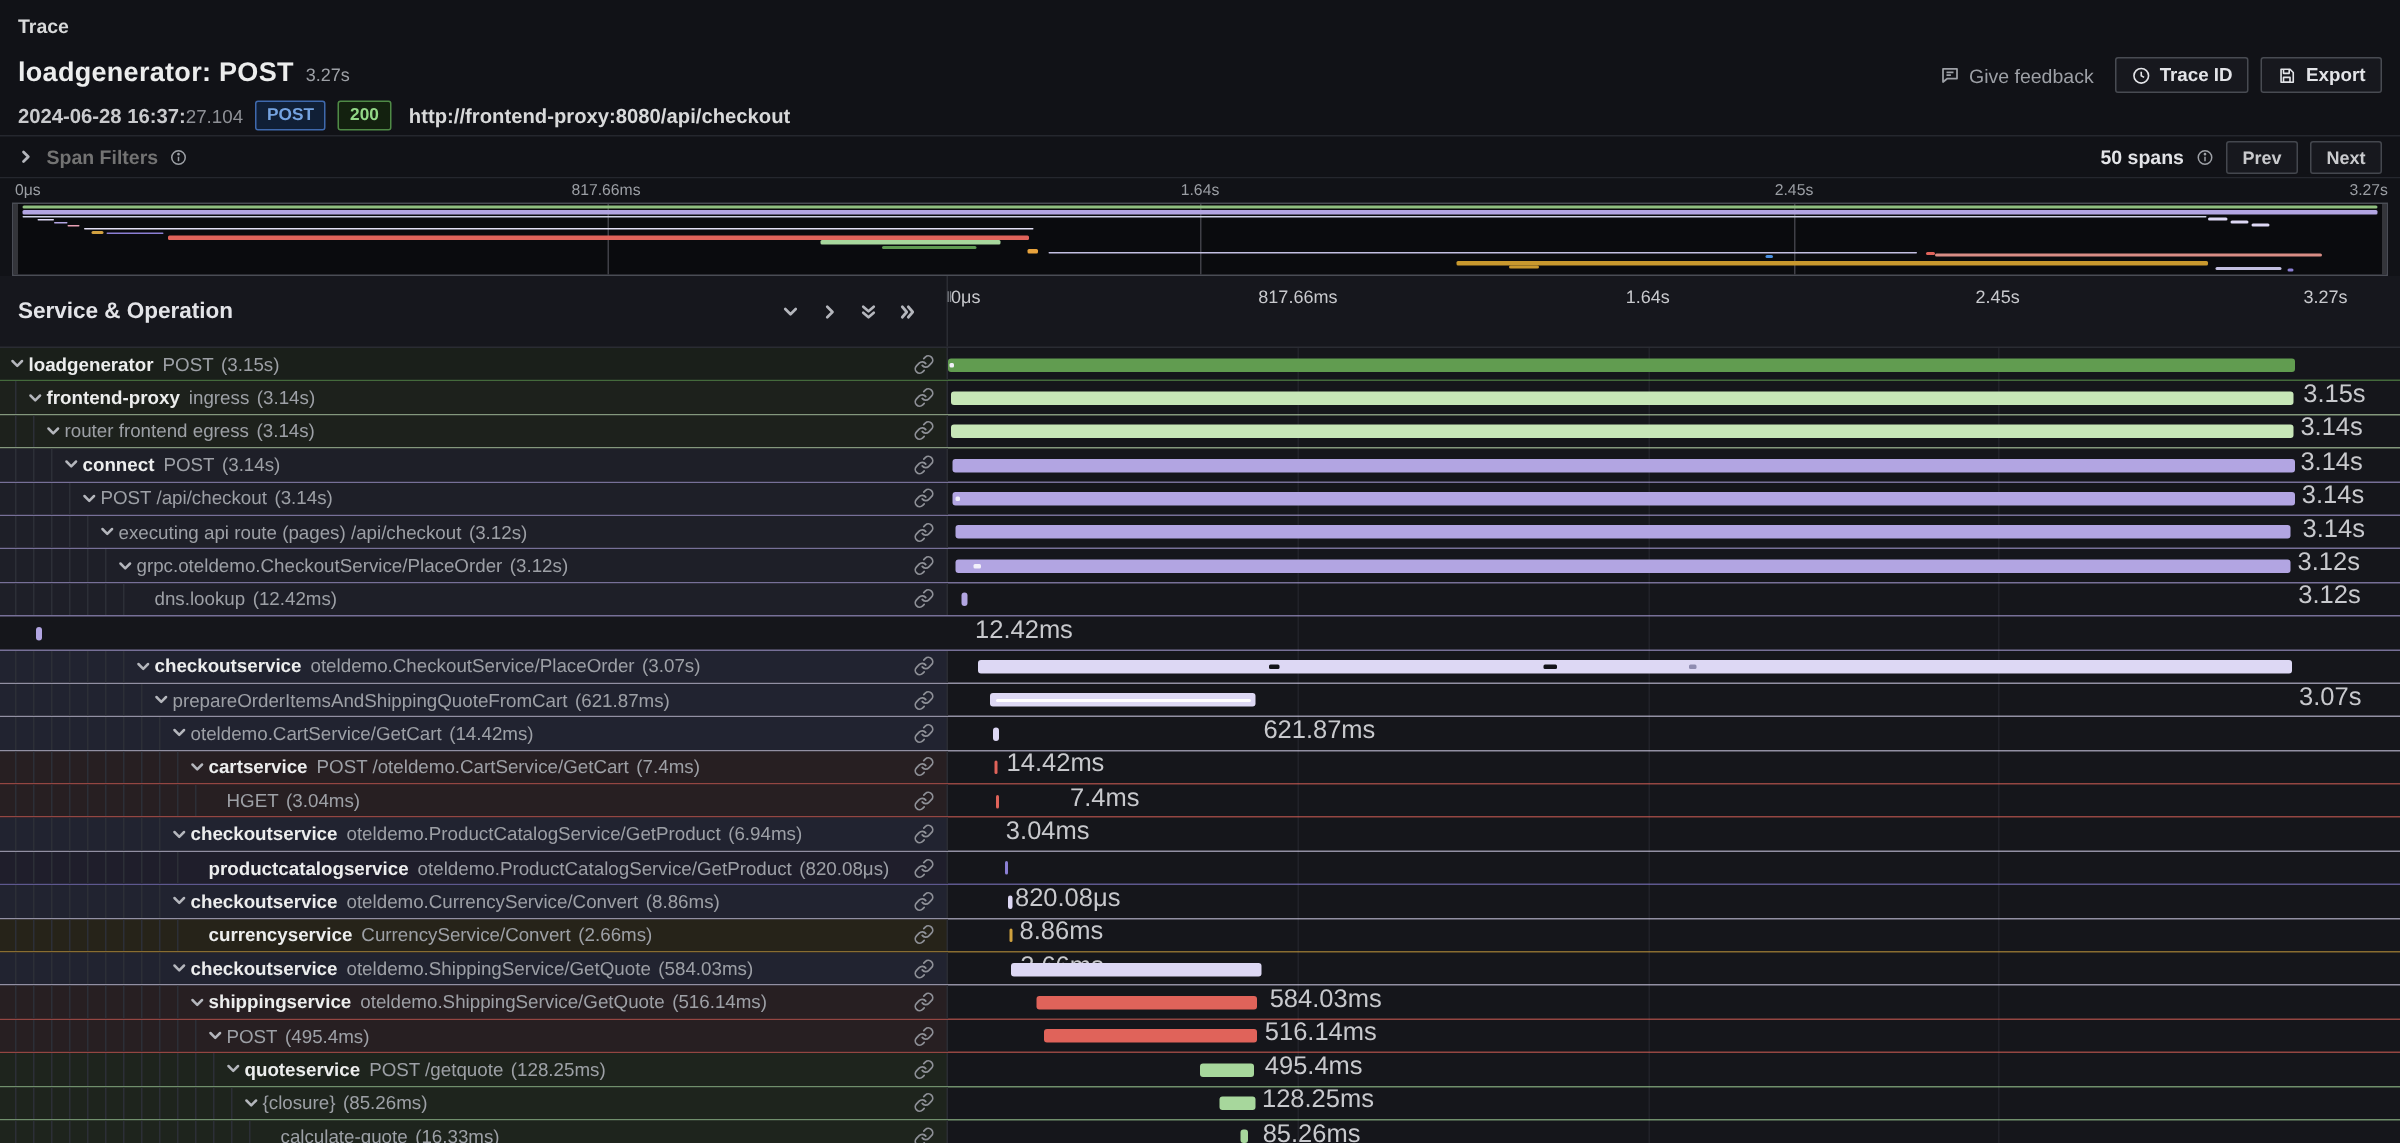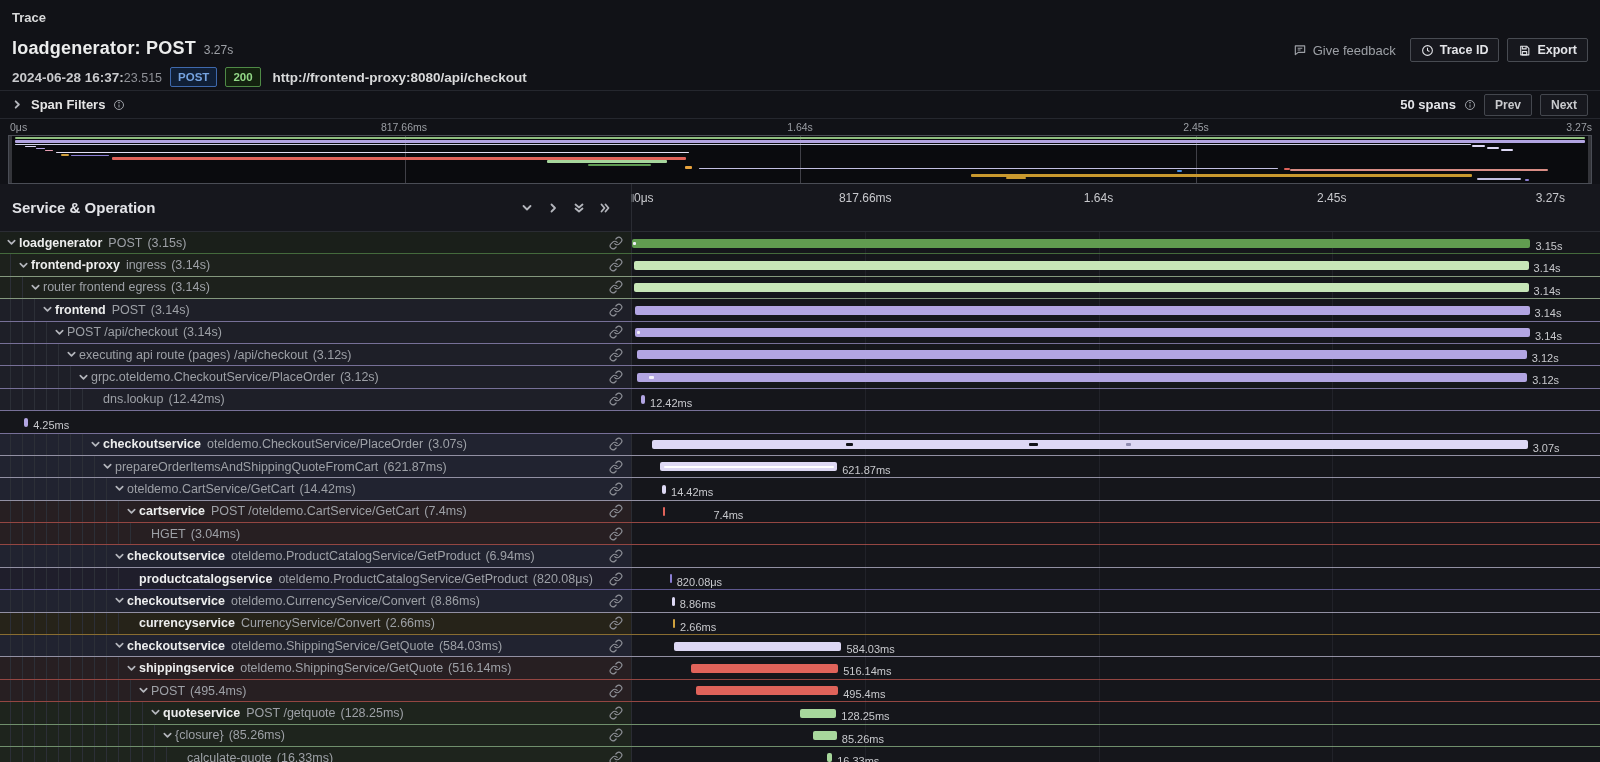--- a/index.html
+++ b/index.html
@@ -27,21 +27,21 @@
   .url { font-size:13.5px; font-weight:700; color:#d8d9da; margin-left:4px; }
   .hdr-actions { position:absolute; top:38px; right:12px; display:flex; align-items:center; gap:8px; }
   .ghost-btn { display:flex; align-items:center; gap:6px; color:#9da0a6; font-size:13px; font-weight:500; cursor:pointer; margin-right:6px; }
   .btn { display:flex; align-items:center; gap:6px; font-size:12.5px; font-weight:600; color:#e3e4e8;
          background:#17181e; border:1px solid #484b52; border-radius:2px; padding:4px 10px; cursor:pointer; }
 
   
   .filters { height:29px; border-top:1px solid #25272e; border-bottom:1px solid #25272e;
              display:flex; align-items:center; padding:0 12px; background:#111217; }
   .filters-left { display:flex; align-items:center; gap:8px; }
-  .filters-label { font-size:13px; font-weight:700; color:#e5e5e5; }
+  .filters-label { font-size:13px; font-weight:700; color:#737373; }
   .filters-right { margin-left:auto; display:flex; align-items:center; gap:8px; }
   .span-count { font-size:13px; font-weight:700; color:#e3e4e8; }
   .mini-btn { font-size:12px; font-weight:600; color:#c9cacd; background:#17181e; border:1px solid #44474e;
               border-radius:2px; padding:3px 10px; cursor:pointer; }
   .ico { color:#9da0a6; }
 
   
   .minimap { background:#111217; }
   .mm-labels { height:16px; position:relative; margin:0 8px; }
   .mm-labels span { position:absolute; top:2px; font-size:10.5px; color:#9b9ea4; }
@@ -72,34 +72,34 @@
   .guide { position:absolute; top:0; bottom:0; width:1px; background:#2c2f37; }
   .chev { width:13px; flex:0 0 13px; display:flex; align-items:center; }
   .svc { font-size:12.5px; font-weight:700; color:#eceded; margin-right:6px; white-space:nowrap; }
   .op  { font-size:12.5px; color:#9da0a6; white-space:nowrap; }
   .durp{ font-size:12.5px; color:#9da0a6; margin-left:5px; white-space:nowrap; }
   .linkico { margin-left:auto; padding-right:8px; color:#8e9097; flex:0 0 auto; }
   .row-right { flex:1; position:relative; }
   .track { position:absolute; left:0; right:35px; top:0; bottom:0; }
   .bar { position:absolute; top:6.5px; height:9px; border-radius:2px; min-width:2px; }
   .mark { position:absolute; border-radius:1px; }
-  .bar-label { position:absolute; top:8px; font-size:11px; color:#c8c9cd; padding-left:5px; white-space:nowrap; }
+  .bar-label { position:absolute; top:21px; font-size:17px; color:#c8c9cd; padding-left:5px; white-space:nowrap; }
 </style>
 </head>
 <body>
 
 <div class="hdr">
   <div class="panel-title">Trace</div>
   <div class="title-row">
     <span class="trace-title">loadgenerator: POST</span>
     <span class="trace-dur">3.27s</span>
   </div>
   <div class="sub-row">
     <span class="ts-main">
-      <span>2024-06-28 16:37:</span><span class="ts-frac">23.515</span>
+      <span>2024-06-28 16:37:</span><span class="ts-frac">27.104</span>
     </span>
     <span class="badge badge-method">POST</span>
     <span class="badge badge-status">200</span>
     <span class="url">http://frontend-proxy:8080/api/checkout</span>
   </div>
   <div class="hdr-actions">
     <span class="ghost-btn">
       <span class="ico">
         <svg width="14" height="14" viewBox="0 0 24 24" fill="none" stroke="currentColor" stroke-width="2">
             <path d="M4 5h16v11H9l-5 4V5z" stroke-linejoin="round"></path>
@@ -332,21 +332,21 @@
   <div class="row" style="border-bottom: 1px solid rgba(178, 165, 226, 0.627);">
     <div class="row-left" style="background: rgb(30, 31, 40); padding-left: 42px;">
           <span class="guide" style="left: 34px;"></span>
           <span class="guide" style="left: 22px;"></span>
           <span class="guide" style="left: 10px;"></span>
       <span class="chev">
         <svg width="11" height="11" viewBox="0 0 12 12" fill="none" stroke="#b4b6bc" stroke-width="1.8" stroke-linecap="round" stroke-linejoin="round">
               <path d="M2.5 4 L6 7.5 L9.5 4"></path>
             </svg>
       </span>
-      <span class="svc">frontend</span>
+      <span class="svc">connect</span>
       <span class="op">POST</span>
       <span class="durp">(3.14s)</span>
       <span class="linkico">
         <svg width="14" height="14" viewBox="0 0 24 24" fill="none" stroke="currentColor" stroke-width="2" stroke-linecap="round" stroke-linejoin="round">
               <path d="M10 13a5 5 0 0 0 7.54.54l3-3a5 5 0 0 0-7.07-7.07l-1.72 1.71"></path>
               <path d="M14 11a5 5 0 0 0-7.54-.54l-3 3a5 5 0 0 0 7.07 7.07l1.71-1.71"></path>
             </svg>
       </span>
     </div>
     <div class="row-right">
@@ -648,20 +648,26 @@
       </span>
 
       <span class="op">HGET</span>
       <span class="durp">(3.04ms)</span>
       <span class="linkico">
         <svg width="14" height="14" viewBox="0 0 24 24" fill="none" stroke="currentColor" stroke-width="2" stroke-linecap="round" stroke-linejoin="round">
               <path d="M10 13a5 5 0 0 0 7.54.54l3-3a5 5 0 0 0-7.07-7.07l-1.72 1.71"></path>
               <path d="M14 11a5 5 0 0 0-7.54-.54l-3 3a5 5 0 0 0 7.07 7.07l1.71-1.71"></path>
             </svg>
       </span>
+    </div>
+    <div class="row-right">
+      <div class="track">
+        <div class="bar" style="left: 3.4%; width: 0.2%; background: rgb(224, 99, 90);"></div>
+        <div class="bar-label" style="left: 3.6%;">3.04ms</div>
+      </div>
     </div>
   </div>
 
   <div class="row" style="border-bottom: 1px solid rgba(221, 216, 244, 0.627);">
     <div class="row-left" style="background: rgb(33, 35, 48); padding-left: 114px;">
           <span class="guide" style="left: 106px;"></span>
           <span class="guide" style="left: 94px;"></span>
           <span class="guide" style="left: 82px;"></span>
           <span class="guide" style="left: 70px;"></span>
           <span class="guide" style="left: 58px;"></span>

